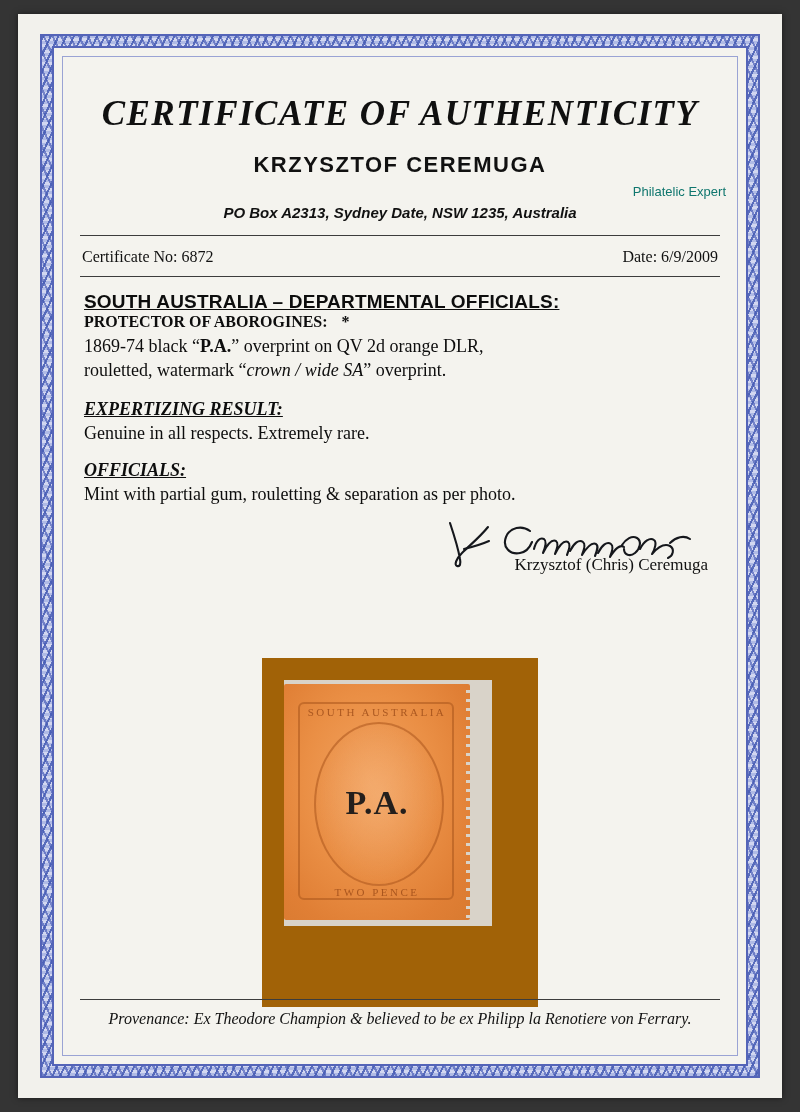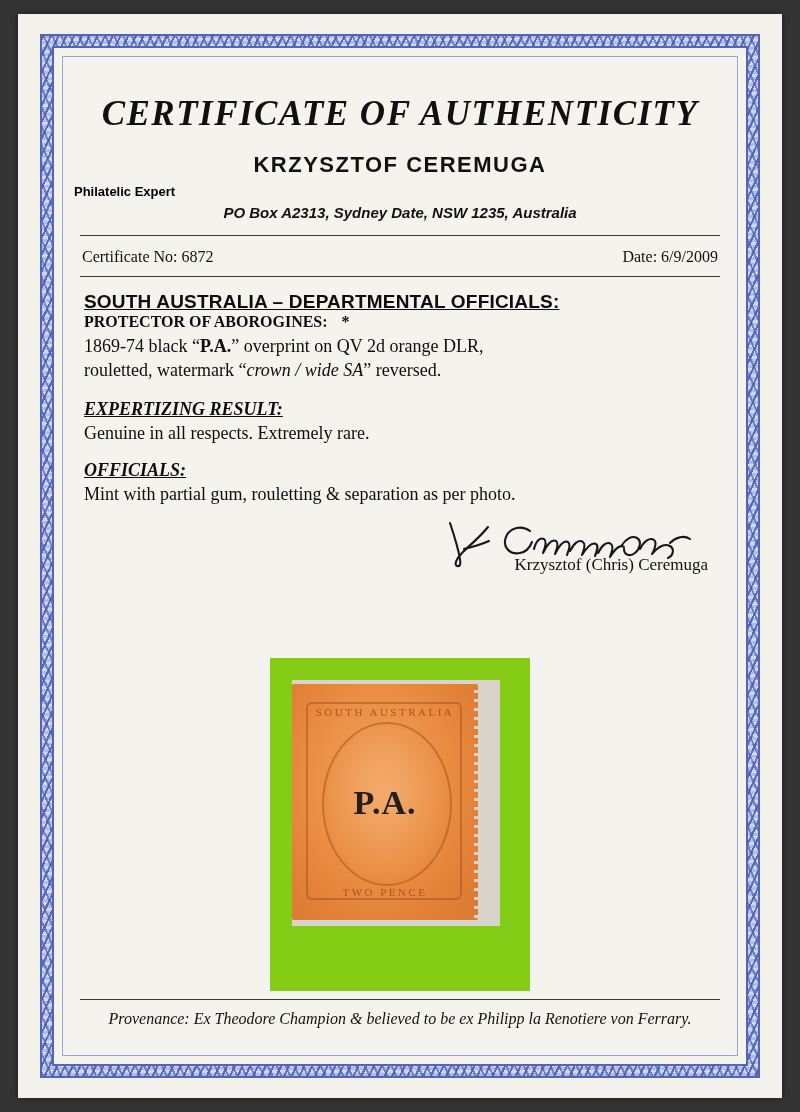--- a/index.html
+++ b/index.html
@@ -86,26 +86,26 @@
   .expert-name {
     text-align: center;
     font-family: "Liberation Sans", sans-serif;
     font-weight: bold;
     font-size: 22px;
     letter-spacing: 1.5px;
     margin-top: 18px;
     color: #111;
   }
   .expert-role {
-    text-align: left;
+    text-align: right;
     font-family: "Liberation Sans", sans-serif;
-    font-weight: bold;
+    font-weight: normal;
     font-size: 13px;
     margin-top: 6px;
-    color: #000000;
+    color: #0f766e;
   }
   .expert-address {
     text-align: center;
     font-family: "Liberation Sans", sans-serif;
     font-weight: bold;
     font-style: italic;
     font-size: 15px;
     margin-top: 5px;
     color: #111;
   }
@@ -183,22 +183,22 @@
     font-size: 17px;
     color: #111;
   }
   .stamp-wrap {
     position: absolute;
     left: 50%;
     transform: translateX(-50%);
     top: 590px;
     width: 252px;
     height: 325px;
-    background: #84cc16;
-    padding: 4px;
+    background: #a16207;
+    padding: 12px;
   }
   .stamp-inner {
     position: absolute;
     left: 22px;
     top: 22px;
     width: 208px;
     height: 246px;
     background: #d9d3c9;
     overflow: hidden;
   }
@@ -326,21 +326,21 @@
     <div class="body-block">
 
       <div class="heading-country">SOUTH AUSTRALIA – DEPARTMENTAL OFFICIALS:</div>
 
       <div class="heading-item">
         <span>PROTECTOR OF ABOROGINES:</span><span class="star">*</span>
       </div>
 
       <div class="desc">
         <span>1869-74 black “</span><b>P.A.</b><span>” overprint on QV 2d orange DLR,</span><br>
-        <span>rouletted, watermark “</span><i>crown / wide SA</i><span>” reversed.</span>
+        <span>rouletted, watermark “</span><i>crown / wide SA</i><span>” overprint.</span>
       </div>
 
       <div class="section-label">EXPERTIZING RESULT:</div>
       <div class="section-text">Genuine in all respects.  Extremely rare.</div>
 
       <div class="section-label">OFFICIALS:</div>
       <div class="section-text">Mint with partial gum, rouletting &amp; separation as per photo.</div>
 
       <div class="signature-area">
         <svg class="signature" viewBox="0 0 250 58" xmlns="http://www.w3.org/2000/svg">

